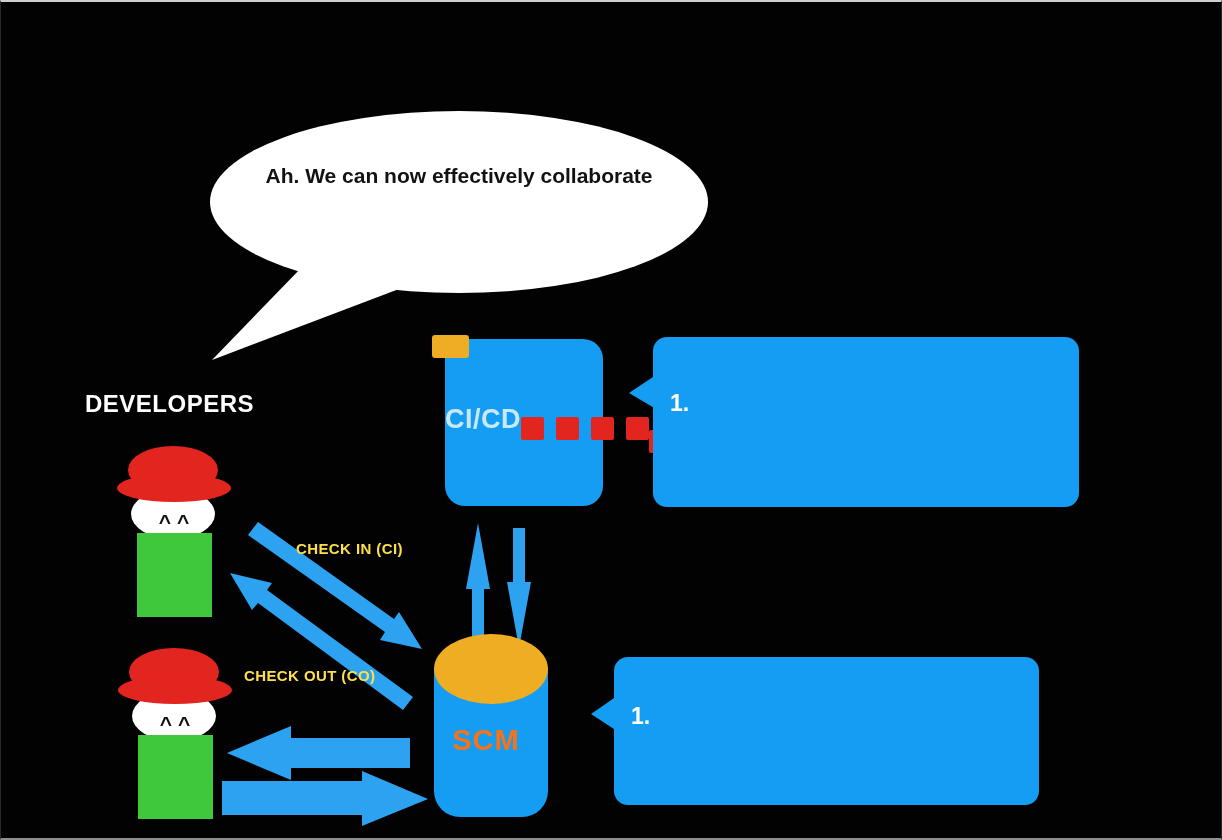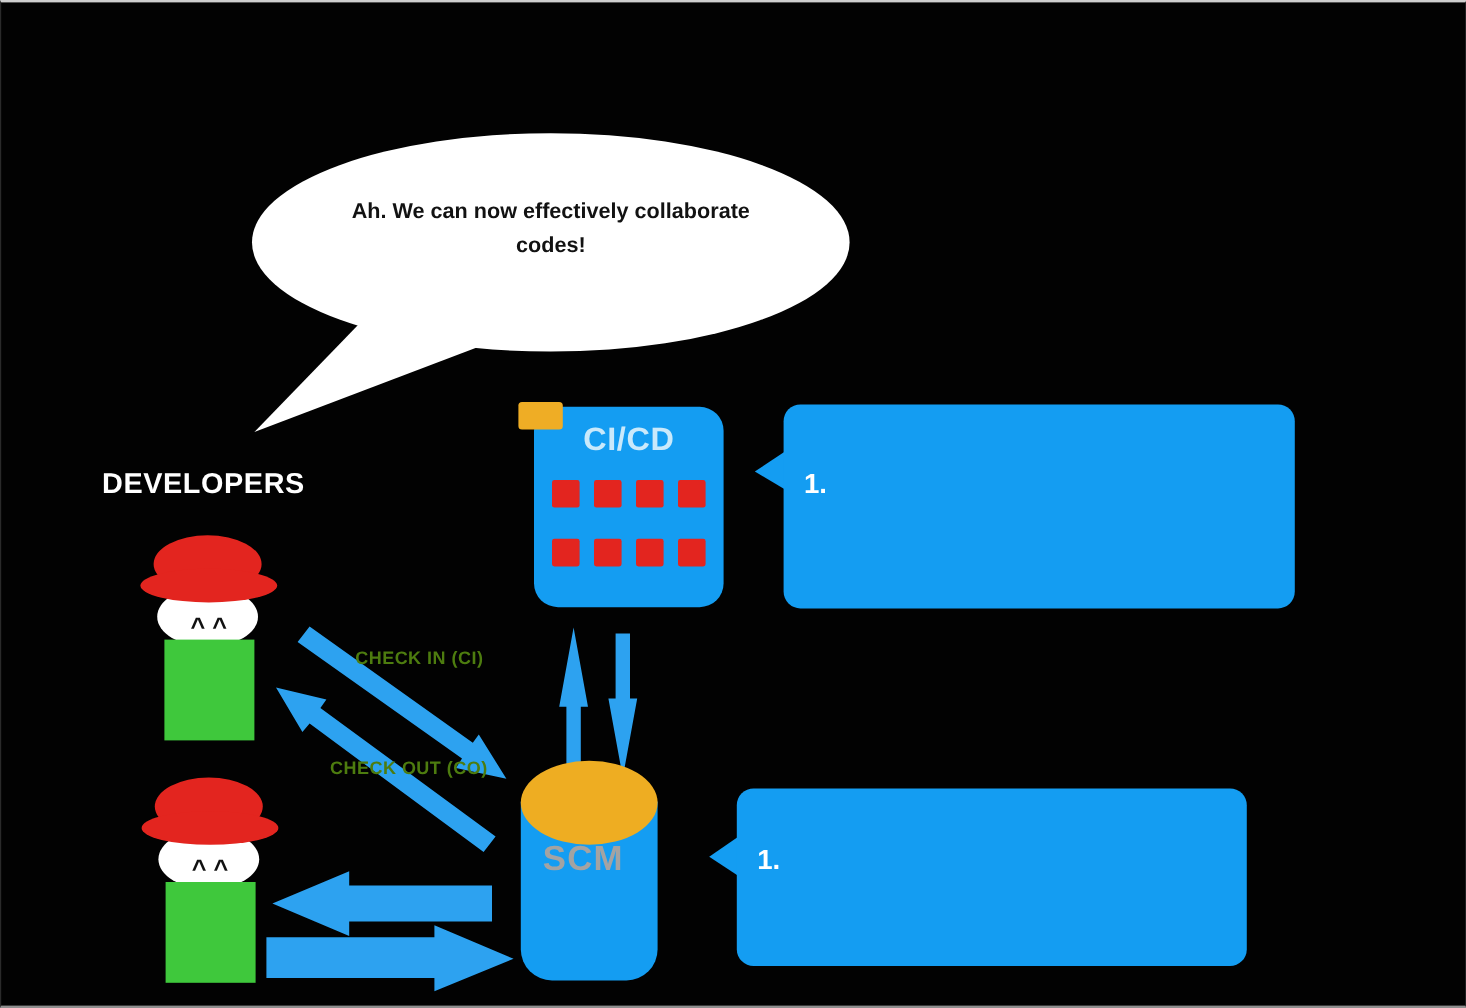--- a/index.html
+++ b/index.html
@@ -14,31 +14,31 @@
     border-left:1px solid #2a2a2a;
     border-right:1px solid #2a2a2a;
     font-family:"Liberation Sans", sans-serif;
   }
   .abs{position:absolute;}
   svg.overlay{position:absolute;left:0;top:0;width:1222px;height:840px;}
 
   .bubble-text{
     left:238px;top:160px;width:440px;
     text-align:center;
-    font-size:18px;font-weight:600;line-height:28px;
+    font-size:21px;font-weight:600;line-height:28px;
     color:#121212;
   }
   .developers-label{
     left:84px;top:388px;
     color:#ffffff;font-size:24px;font-weight:700;letter-spacing:0.5px;
   }
   .cicd-box{
     left:444px;top:337px;width:158px;height:167px;
     background:#149df2;border-radius:20px;
-    display:flex;flex-direction:column;align-items:center;
+    display:flex;flex-direction:row;align-items:center;
     padding-top:12px;box-sizing:border-box;
   }
   .cicd-title{
     color:#c9e9fb;font-size:27px;font-weight:700;letter-spacing:0.5px;
     margin-bottom:18px;
   }
   .sq-row{display:flex;gap:12px;}
   .sq-row + .sq-row{margin-top:26px;}
   .red-sq{width:23px;height:23px;background:#e3251f;border-radius:2px;}
   .orange-tab{
@@ -47,45 +47,45 @@
   }
   .scm-body{
     left:433px;top:666px;width:114px;height:149px;
     background:#149df2;border-radius:0 0 26px 26px;
   }
   .scm-ellipse{
     left:433px;top:632px;width:114px;height:70px;
     background:#eead22;border-radius:50%;
   }
   .scm-label{
-    left:433px;top:698px;width:104px;text-align:center;
-    color:#a3a3a3;font-size:29px;font-weight:700;letter-spacing:1px;
+    left:433px;top:722px;width:104px;text-align:center;
+    color:#f97316;font-size:29px;font-weight:700;letter-spacing:1px;
   }
   .callout{
     background:#149df2;border-radius:14px;
   }
   .callout-1{left:652px;top:335px;width:426px;height:170px;}
   .callout-2{left:613px;top:655px;width:425px;height:148px;}
   .callout-num{
     position:absolute;left:17px;
     color:#ffffff;font-size:23px;font-weight:700;
   }
   .callout-1 .callout-num{top:53px;}
   .callout-2 .callout-num{top:46px;}
   .callout-label{
     position:absolute;left:0;width:100%;text-align:center;
     color:#ffffff;font-size:24px;font-weight:600;letter-spacing:0.3px;
   }
   .callout-1 .callout-label{top:56px;}
   .callout-2 .callout-label{top:49px;}
   .flow-label{
-    color:#4d7c0f;font-size:15px;font-weight:700;letter-spacing:0.4px;
+    color:#fde047;font-size:15px;font-weight:700;letter-spacing:0.4px;
   }
   .check-in-label{left:295px;top:538px;}
-  .check-out-label{left:243px;top:630px;margin-left:31px;}
+  .check-out-label{left:243px;top:665px;}
 </style>
 </head>
 <body>
 
 <div class="canvas">
 
   <svg class="overlay" viewBox="0 0 1222 840">
 
     <g>
       <path d="M 302 264 L 211 358 L 398 287 Z" fill="#ffffff"></path>
@@ -116,21 +116,20 @@
       <ellipse cx="172" cy="512" rx="42" ry="25" fill="#ffffff"></ellipse>
       <rect x="136" y="531" width="75" height="84" fill="#3fc83c"></rect>
       <ellipse cx="172" cy="468" rx="45" ry="24" fill="#e3251f"></ellipse>
       <ellipse cx="173" cy="486" rx="57" ry="14" fill="#e3251f"></ellipse>
       <text x="173" y="527" text-anchor="middle" font-size="21" font-weight="700" fill="#111111">^ ^</text>
     </g>
   </svg>
 
   <div class="abs bubble-text">
     <div>Ah. We can now effectively collaborate</div>
-    <div>codes!</div>
   </div>
 
   <div class="abs developers-label">DEVELOPERS</div>
 
   <div class="abs cicd-box">
     <div class="cicd-title">CI/CD</div>
     <div class="sq-row">
       <div class="red-sq"></div>
       <div class="red-sq"></div>
       <div class="red-sq"></div>

